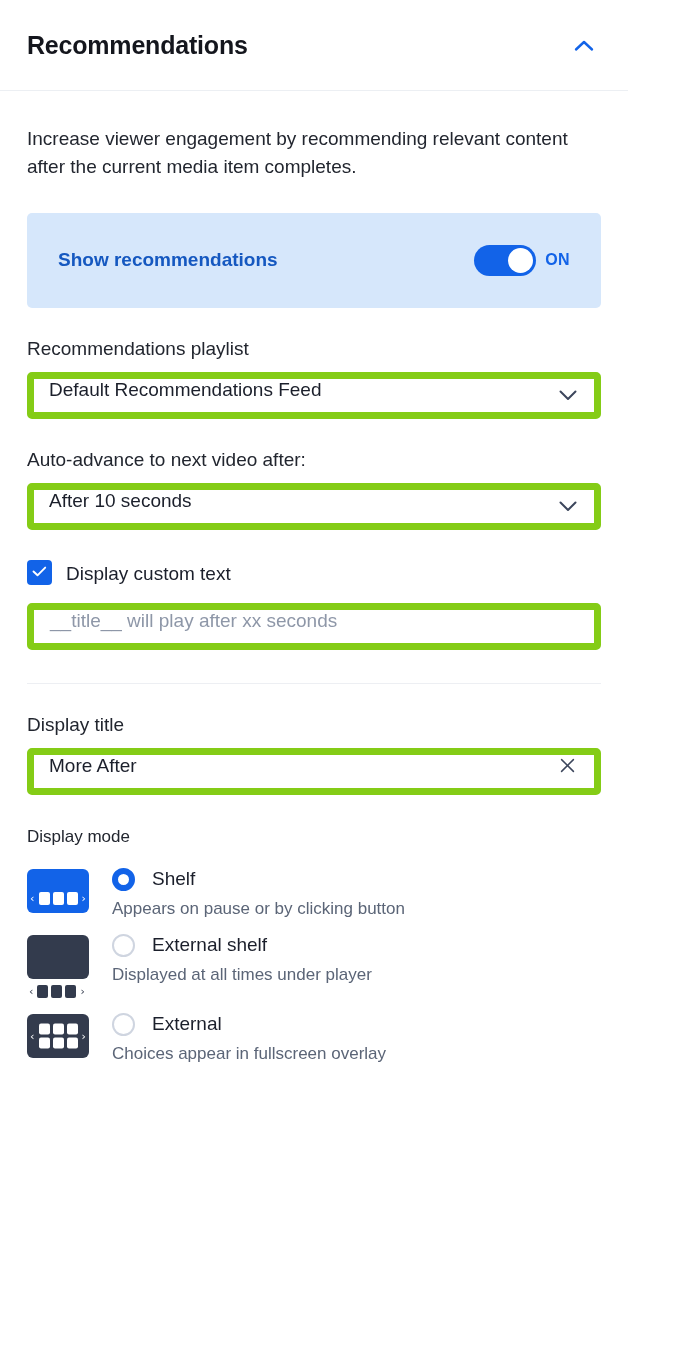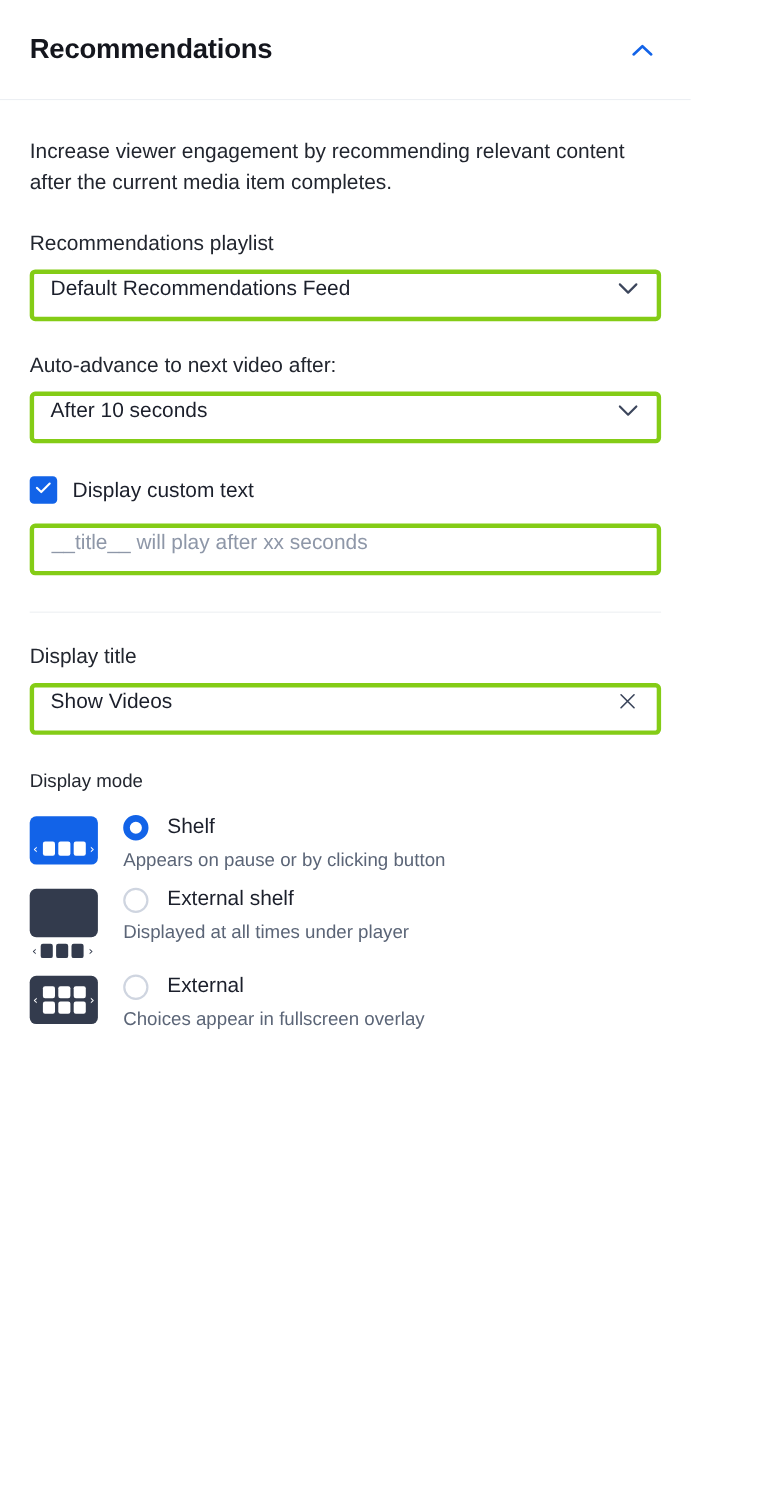--- a/index.html
+++ b/index.html
@@ -107,25 +107,25 @@
 
   
   .field { margin-top: 30px; }
   .field-label {
     font-size: 19px;
     color: #22262f;
     margin-bottom: 12px;
   }
   .control {
     height: 47px;
-    border: 4px solid #84cc16;
+    border: 7px solid #84cc16;
     border-radius: 5px;
     background: #ffffff;
     display: flex;
-    align-items: center;
+    align-items: flex-end;
     justify-content: space-between;
     padding: 0 17px 11px 15px;
     cursor: pointer;
   }
   .control-value {
     font-size: 19px;
     color: #1b1f2b;
   }
   .control-value.placeholder { color: #8e97a8; }
   .control.text-input { cursor: text; }
@@ -305,20 +305,29 @@
           <path d="M2 10.5L10 3L18 10.5" stroke="#1263e8" stroke-width="2.4" stroke-linecap="round" stroke-linejoin="round"></path>
         </svg>
       </span>
     </button>
   </div>
 
   <div class="body">
 
     <div class="intro">Increase viewer engagement by recommending relevant content after the current media item completes.</div>
 
+    <div class="toggle-card">
+      <div class="toggle-card-label">Show recommendations</div>
+      <div class="toggle-wrap">
+        <div class="switch">
+          <div class="knob"></div>
+        </div>
+        <div class="switch-state">ON</div>
+      </div>
+    </div>
 
     <div class="field">
       <div class="field-label">Recommendations playlist</div>
       <div class="control">
         <span class="control-value">Default Recommendations Feed</span>
         <span class="chev-down">
           <svg width="18" height="11" viewBox="0 0 18 11" fill="none">
             <path d="M1.5 1.5L9 9L16.5 1.5" stroke="#3c465c" stroke-width="2" stroke-linecap="round" stroke-linejoin="round"></path>
           </svg>
         </span>
@@ -353,21 +362,21 @@
         <span class="control-value placeholder">__title__ will play after xx seconds</span>
       </div>
     </div>
 
 
     <div class="divider"></div>
 
     <div class="field">
       <div class="field-label">Display title</div>
       <div class="control text-input">
-        <span class="control-value">Show Videos</span>
+        <span class="control-value">More After</span>
         <button class="clear-btn">
           <span>
             <svg width="15" height="15" viewBox="0 0 15 15" fill="none">
               <path d="M1.6 1.6L13.4 13.4M13.4 1.6L1.6 13.4" stroke="#3c465c" stroke-width="1.5" stroke-linecap="round"></path>
             </svg>
           </span>
         </button>
       </div>
     </div>
 

